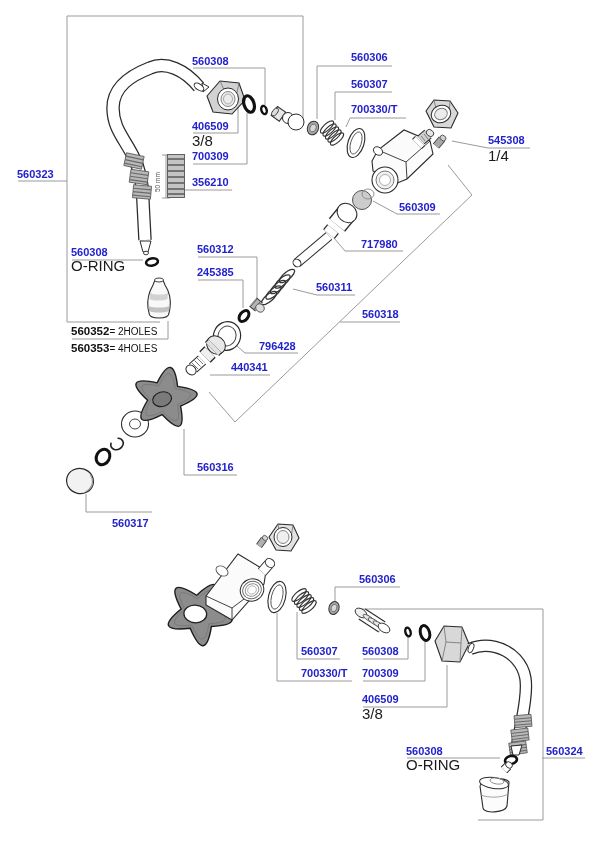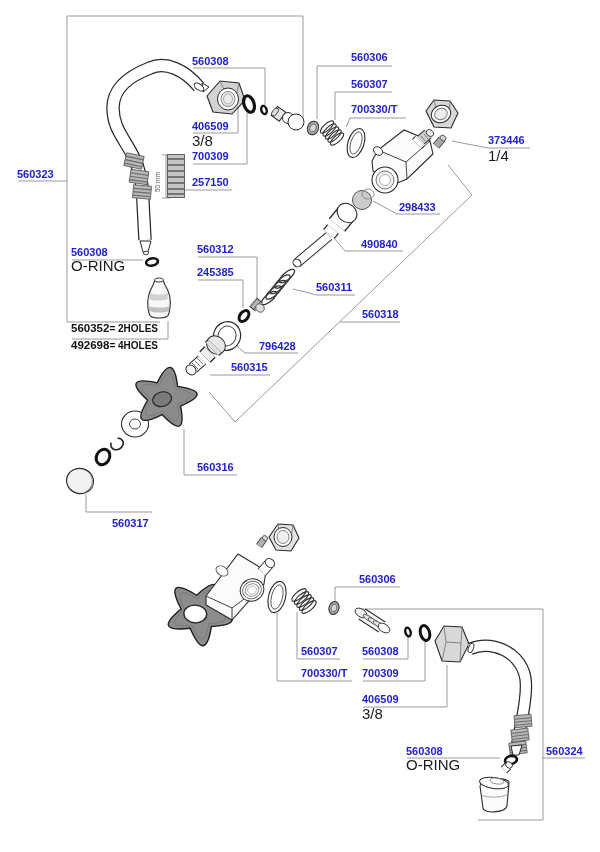--- a/index.html
+++ b/index.html
@@ -2,21 +2,21 @@
 <html><head>
 <meta charset="utf-8">
 <style>
   html,body{margin:0;padding:0;background:#fff;}
   .stage{position:relative;width:600px;height:852px;background:#ffffff;
          font-family:"Liberation Sans",sans-serif;overflow:hidden;padding-left:42px;}
   svg.art{position:absolute;left:0;top:0;}
   .pn{position:absolute;color:#2222cc;font-weight:bold;font-size:11px;line-height:11px;
       white-space:nowrap;cursor:pointer;}
   .sub{position:absolute;color:#1a1a1a;font-size:15px;line-height:10px;white-space:nowrap;}
-  .bkrow{position:absolute;color:#111;font-size:10px;line-height:11px;white-space:nowrap;font-weight:bold;}
+  .bkrow{position:absolute;color:#111;font-size:10px;line-height:16px;white-space:nowrap;}
   .bkrow b{font-size:11.5px;}
 </style>
 </head>
 <body>
 
 <div class="stage">
 
 <svg class="art" width="600" height="852" viewBox="0 0 600 852">
 
   <g stroke="#9a9a9a" stroke-width="1" fill="none">
@@ -335,45 +335,45 @@
     </g>
   </g>
 
   <text transform="translate(160,192) rotate(-90)" font-size="6.5" fill="#555" font-family="Liberation Sans, sans-serif">50 mm</text>
 </svg>
 
 <div class="pn" style="left:192px;top:56px">560308</div>
 <div class="pn" style="left:192px;top:121px">406509</div>
 <div class="sub" style="left:192px;top:136px">3/8</div>
 <div class="pn" style="left:192px;top:151px">700309</div>
-<div class="pn" style="left:192px;top:177px">257150</div>
+<div class="pn" style="left:192px;top:177px">356210</div>
 <div class="pn" style="left:17px;top:169px">560323</div>
 <div class="pn" style="left:351px;top:52px">560306</div>
 <div class="pn" style="left:351px;top:79px">560307</div>
 <div class="pn" style="left:351px;top:104px">700330/T</div>
-<div class="pn" style="left:488px;top:135px">373446</div>
+<div class="pn" style="left:488px;top:135px">545308</div>
 <div class="sub" style="left:488px;top:151px">1/4</div>
-<div class="pn" style="left:399px;top:202px">298433</div>
-<div class="pn" style="left:361px;top:239px">490840</div>
+<div class="pn" style="left:399px;top:202px">560309</div>
+<div class="pn" style="left:361px;top:239px">717980</div>
 <div class="pn" style="left:316px;top:282px">560311</div>
 <div class="pn" style="left:197px;top:244px">560312</div>
 <div class="pn" style="left:197px;top:267px">245385</div>
 <div class="pn" style="left:362px;top:309px">560318</div>
 <div class="pn" style="left:71px;top:247px">560308</div>
 <div class="sub" style="left:71px;top:261px">O-RING</div>
 <div class="pn" style="left:259px;top:341px">796428</div>
-<div class="pn" style="left:231px;top:362px">560315</div>
+<div class="pn" style="left:231px;top:362px">440341</div>
 <div class="pn" style="left:197px;top:462px">560316</div>
 <div class="pn" style="left:112px;top:518px">560317</div>
 
 <div class="bkrow" style="left:71px;top:323px">
   <b>560352</b><span>= 2HOLES</span>
 </div>
 <div class="bkrow" style="left:71px;top:340px">
-  <b>492698</b><span>= 4HOLES</span>
+  <b>560353</b><span>= 4HOLES</span>
 </div>
 
 <div class="pn" style="left:359px;top:574px">560306</div>
 <div class="pn" style="left:301px;top:646px">560307</div>
 <div class="pn" style="left:362px;top:646px">560308</div>
 <div class="pn" style="left:301px;top:668px">700330/T</div>
 <div class="pn" style="left:362px;top:668px">700309</div>
 <div class="pn" style="left:362px;top:694px">406509</div>
 <div class="sub" style="left:362px;top:709px">3/8</div>
 <div class="pn" style="left:406px;top:746px">560308</div>

